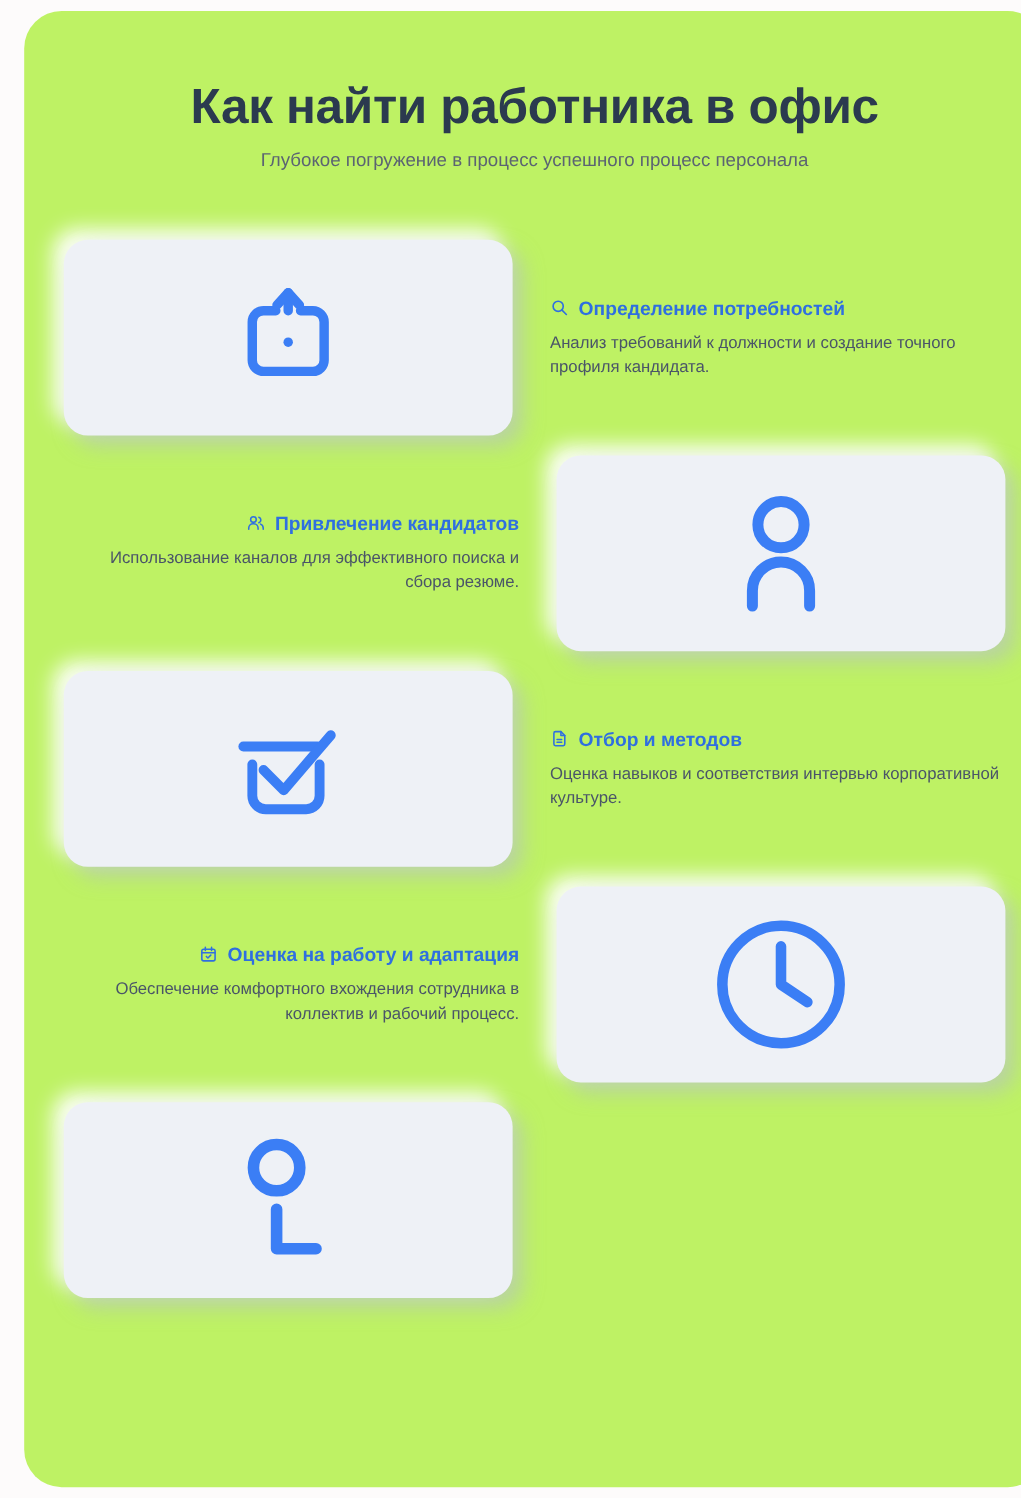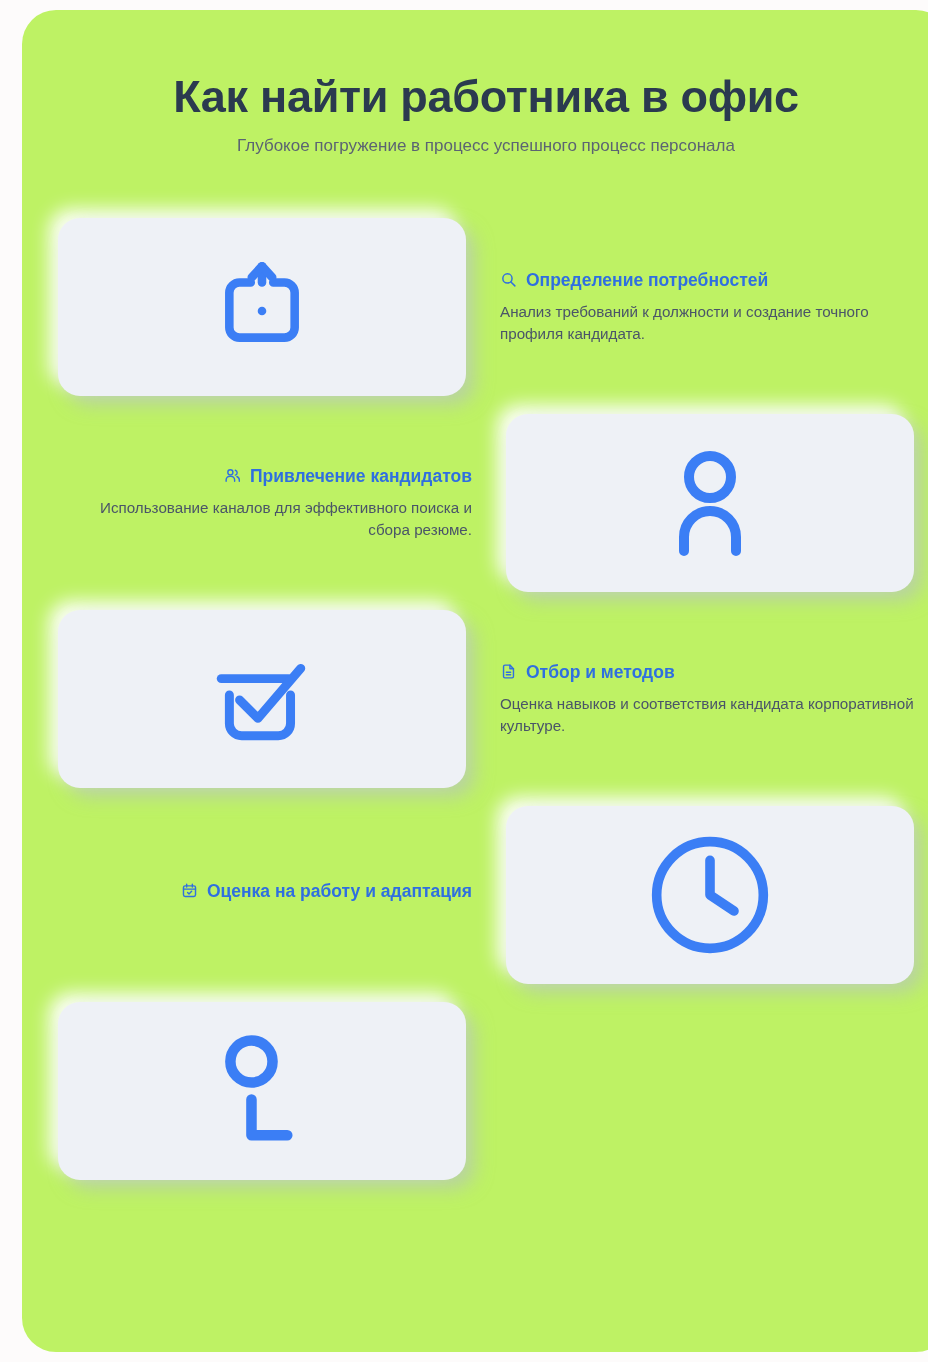--- a/index.html
+++ b/index.html
@@ -200,21 +200,21 @@
         <div class="copy-head">
           <span class="sicon">
             <svg width="17" height="17" viewBox="0 0 24 24" fill="none" stroke="currentColor" stroke-width="2" stroke-linecap="round" stroke-linejoin="round">
               <path d="M14 3H7a2 2 0 0 0-2 2v14a2 2 0 0 0 2 2h10a2 2 0 0 0 2-2V8z"></path>
               <path d="M14 3v5h5"></path>
               <path d="M9 13h6M9 16.5h6"></path>
             </svg>
           </span>
           <span class="item-title">Отбор и методов</span>
         </div>
-        <p class="item-desc">Оценка навыков и соответствия кандидата корпоративной культуре.</p>
+        <p class="item-desc">Оценка навыков и соответствия интервью корпоративной культуре.</p>
       </div>
     </div>
 
     <div class="row right">
       <div class="visual">
         <span>
           <svg width="128" height="128" viewBox="0 0 48 48" fill="none" stroke="#3b7ef5" stroke-width="3.6" stroke-linecap="round" stroke-linejoin="round">
             <circle cx="24" cy="24" r="20"></circle>
             <path d="M24 11v13l9 6"></path>
           </svg>
@@ -225,20 +225,21 @@
           <span class="sicon">
             <svg width="17" height="17" viewBox="0 0 24 24" fill="none" stroke="currentColor" stroke-width="2" stroke-linecap="round" stroke-linejoin="round">
               <rect x="3.5" y="5.5" width="17" height="15" rx="2.4"></rect>
               <path d="M3.5 10h17"></path>
               <path d="M8 3.2v4M16 3.2v4"></path>
               <path d="M9.3 14.8 11.3 16.8 15 13.1"></path>
             </svg>
           </span>
           <span class="item-title">Оценка на работу и адаптация</span>
         </div>
+        <p class="item-desc">Обеспечение комфортного вхождения сотрудника в коллектив и рабочий процесс.</p>
       </div>
     </div>
 
     <div class="row left">
       <div class="visual">
         <span>
           <svg width="94" height="118" viewBox="0 0 44 56" fill="none" stroke="#3b7ef5" stroke-width="5" stroke-linecap="round" stroke-linejoin="round">
             <circle cx="17" cy="14" r="10"></circle>
             <path d="M17 32v17h17"></path>
           </svg>

